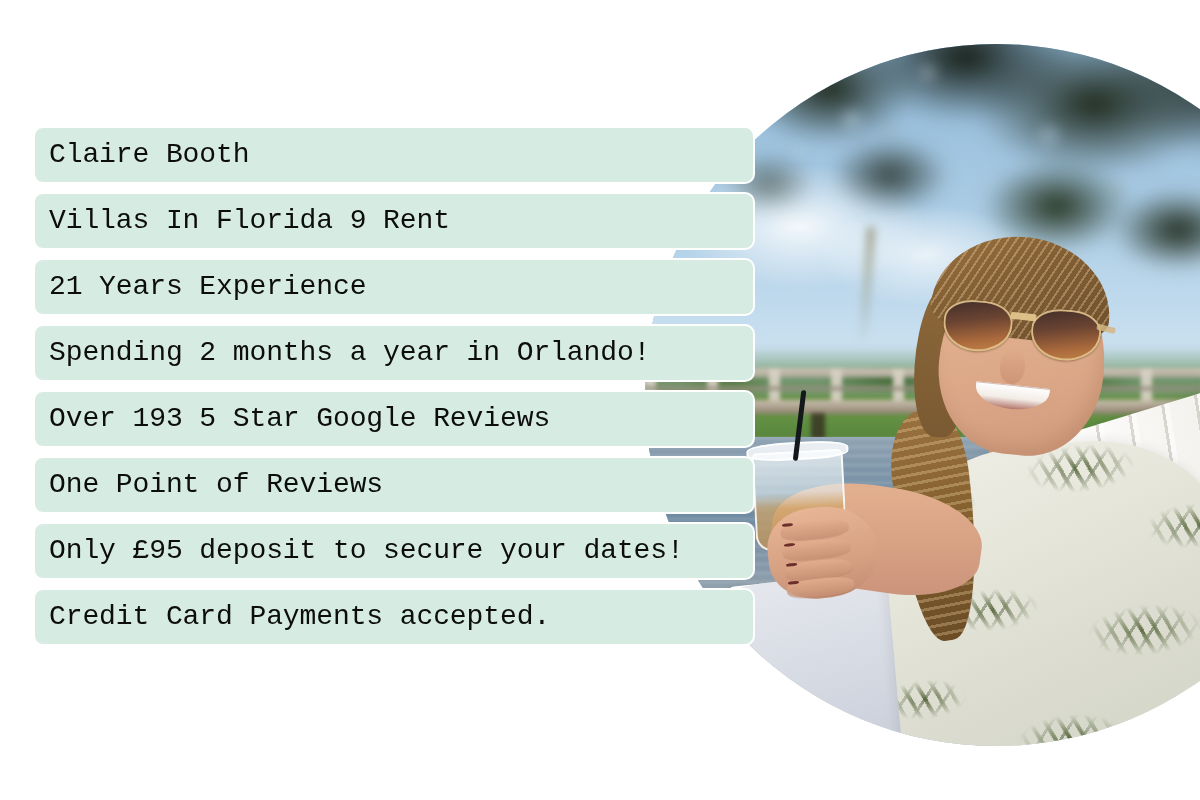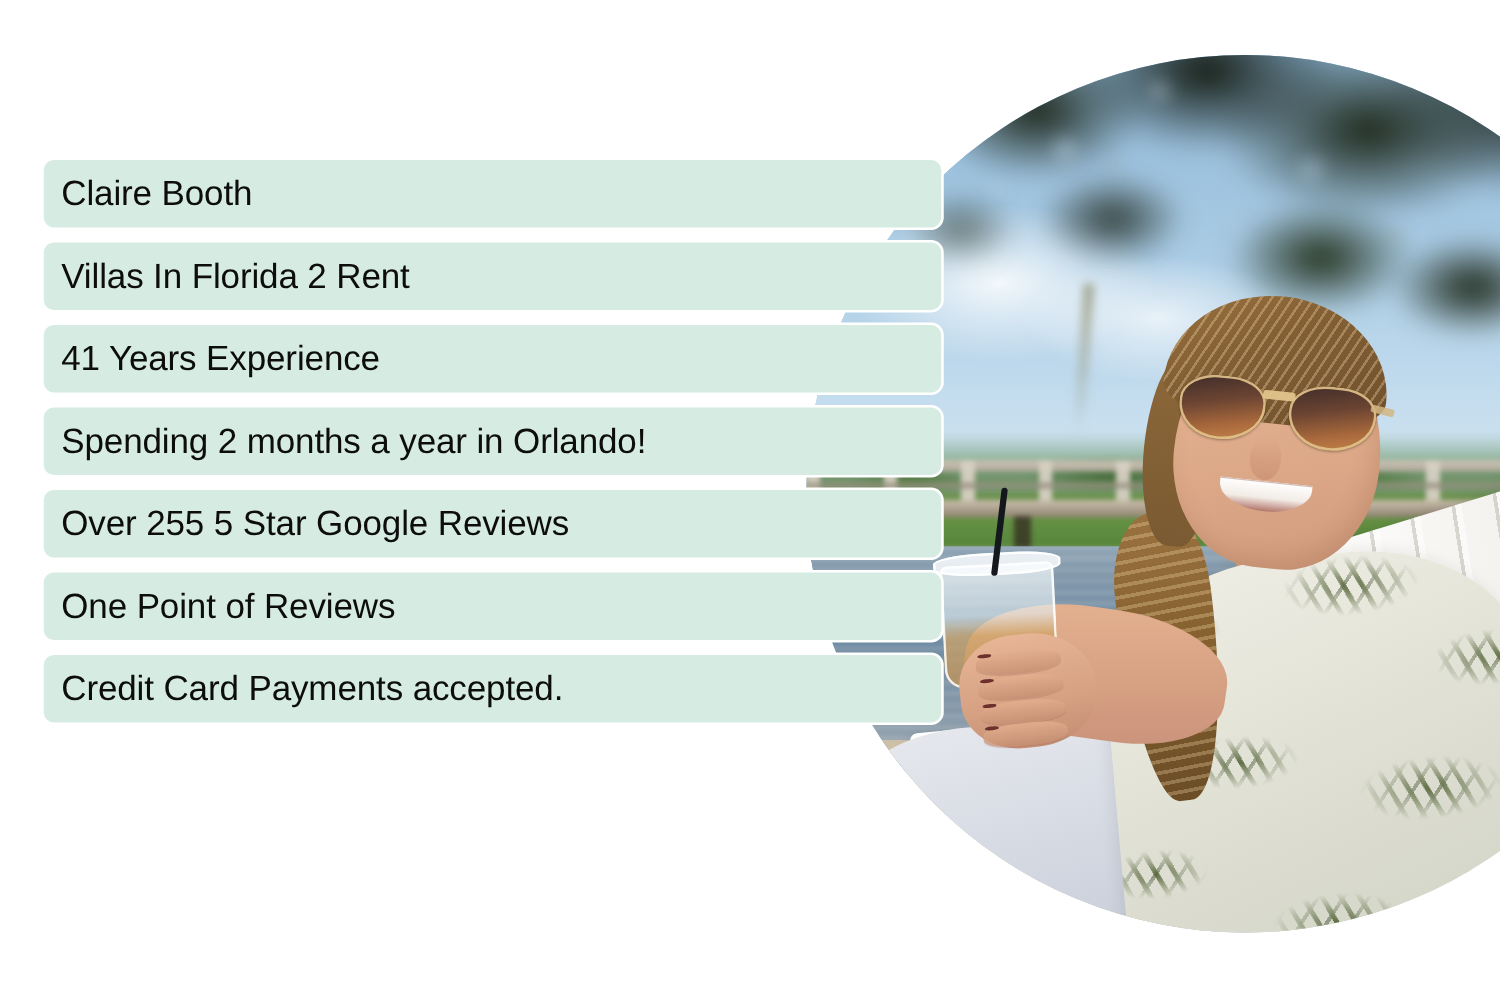--- a/index.html
+++ b/index.html
@@ -474,21 +474,21 @@
     background: #d6ece3;
     border: 2px solid #ffffff;
     border-radius: 10px;
     box-sizing: border-box;
     display: flex;
     align-items: center;
     padding-left: 14px;
   }
   .pill:last-child { margin-bottom: 0; text-align: right; }
   .pill-text {
-    font-family: Liberation Sans, sans-serif;
+    font-family: Liberation Mono, monospace;
     font-size: 28px;
     line-height: 1;
     color: #0d0d0d;
     letter-spacing: -0.1px;
     white-space: nowrap;
   }
 </style>
 </head>
 <body>
 
@@ -563,32 +563,35 @@
         </div>
       </div>
     </div>
   </div>
 
   <div class="pill-stack">
     <div class="pill">
       <span class="pill-text">Claire Booth</span>
     </div>
     <div class="pill">
-      <span class="pill-text">Villas In Florida 2 Rent</span>
-    </div>
-    <div class="pill">
-      <span class="pill-text">41 Years Experience</span>
+      <span class="pill-text">Villas In Florida 9 Rent</span>
+    </div>
+    <div class="pill">
+      <span class="pill-text">21 Years Experience</span>
     </div>
     <div class="pill">
       <span class="pill-text">Spending 2 months a year in Orlando!</span>
     </div>
     <div class="pill">
-      <span class="pill-text">Over 255 5 Star Google Reviews</span>
+      <span class="pill-text">Over 193 5 Star Google Reviews</span>
     </div>
     <div class="pill">
       <span class="pill-text">One Point of Reviews</span>
     </div>
     <div class="pill">
+      <span class="pill-text">Only £95 deposit to secure your dates!</span>
+    </div>
+    <div class="pill">
       <span class="pill-text">Credit Card Payments accepted.</span>
     </div>
   </div>
 
 </div>
 
 </body></html>

